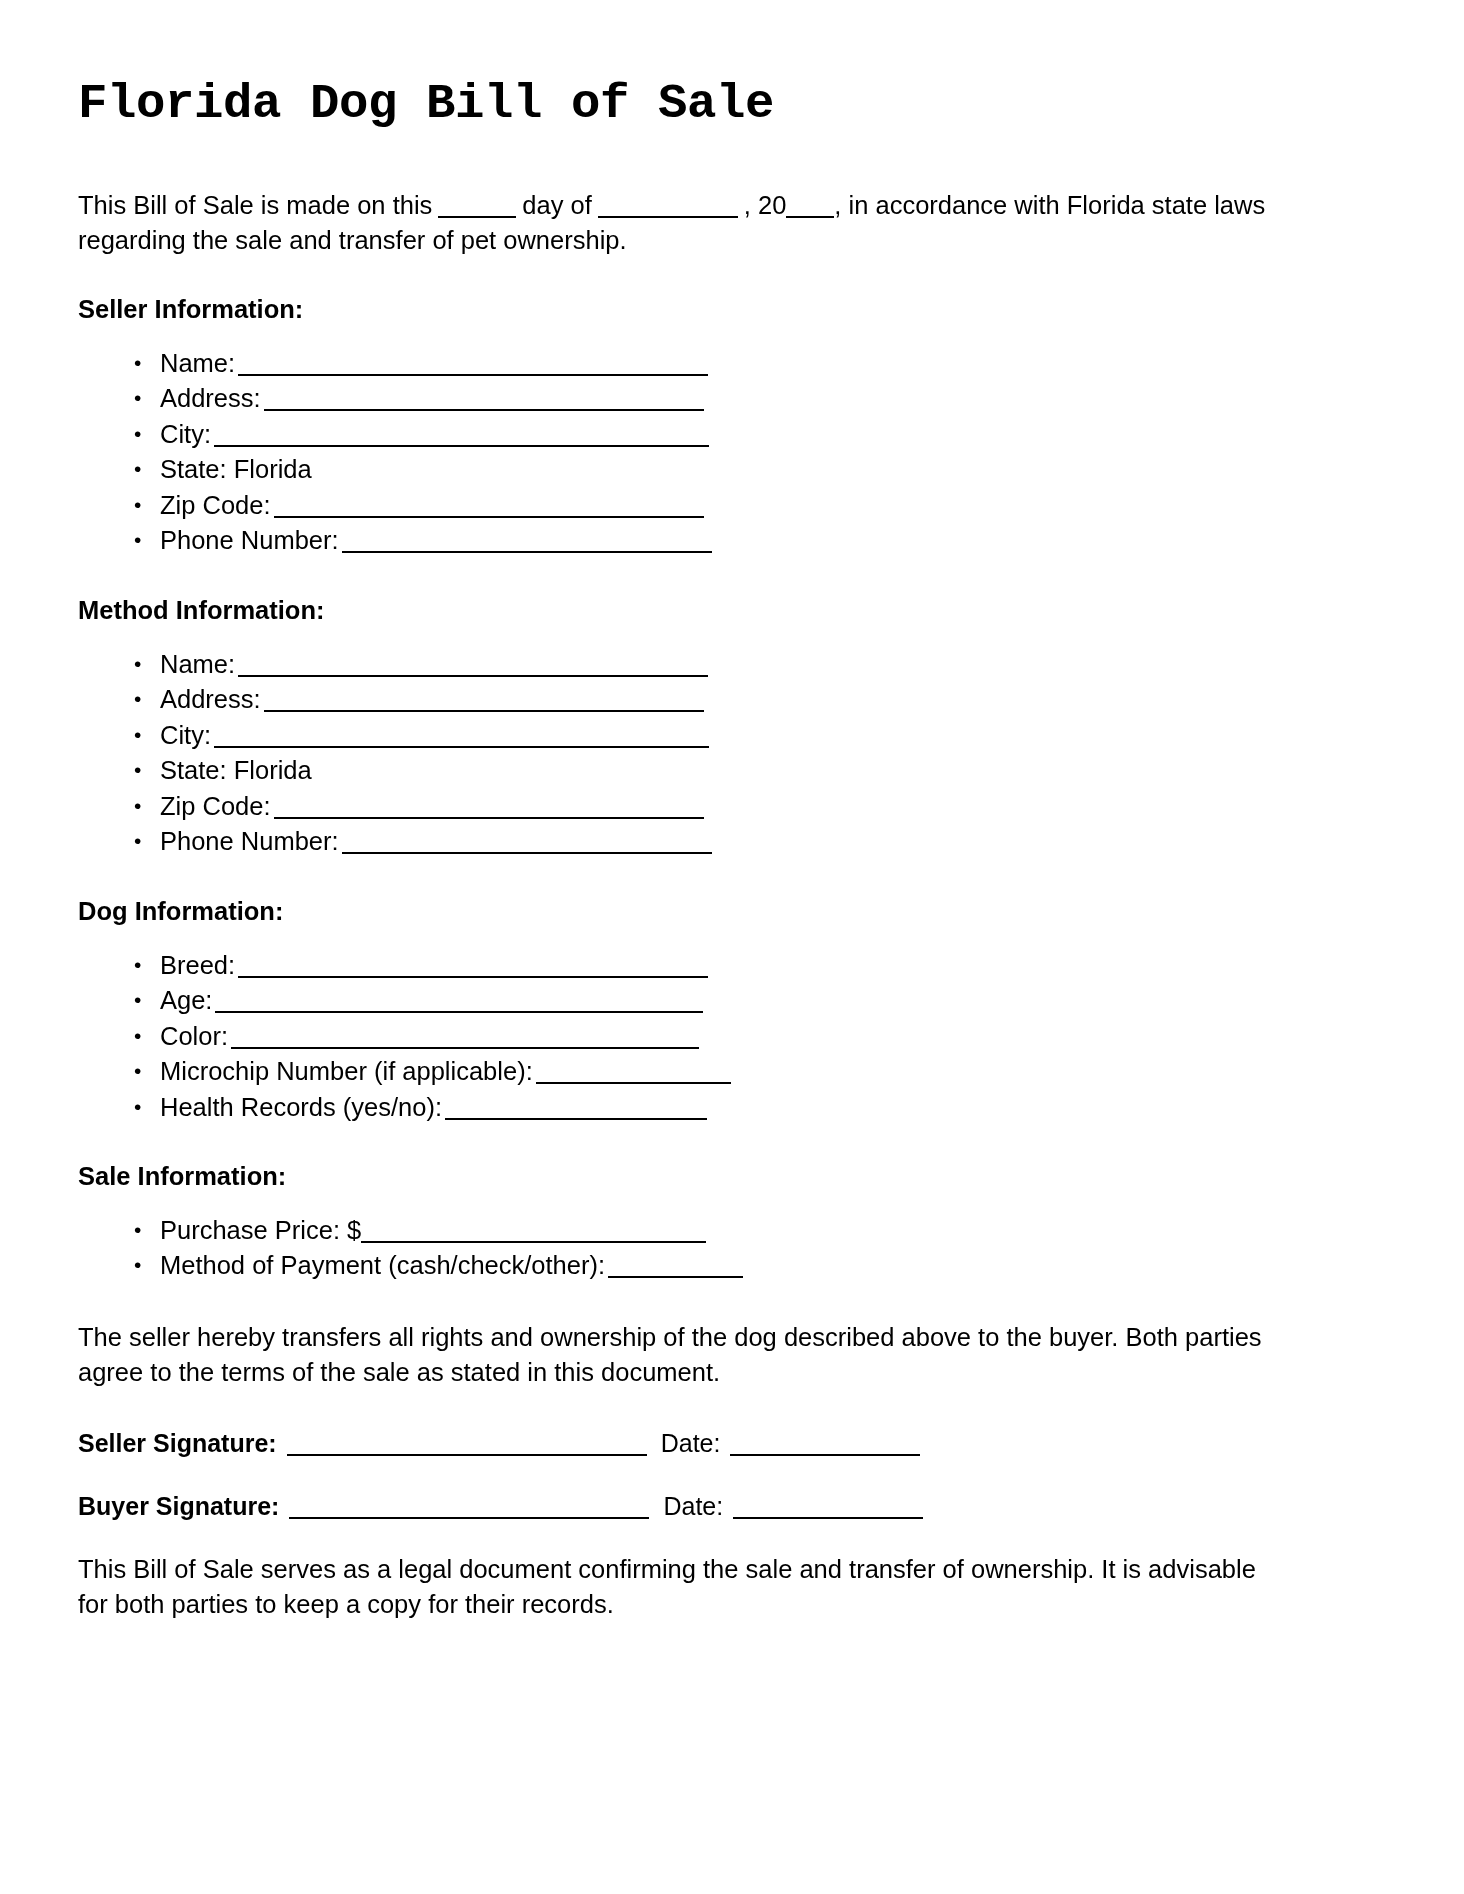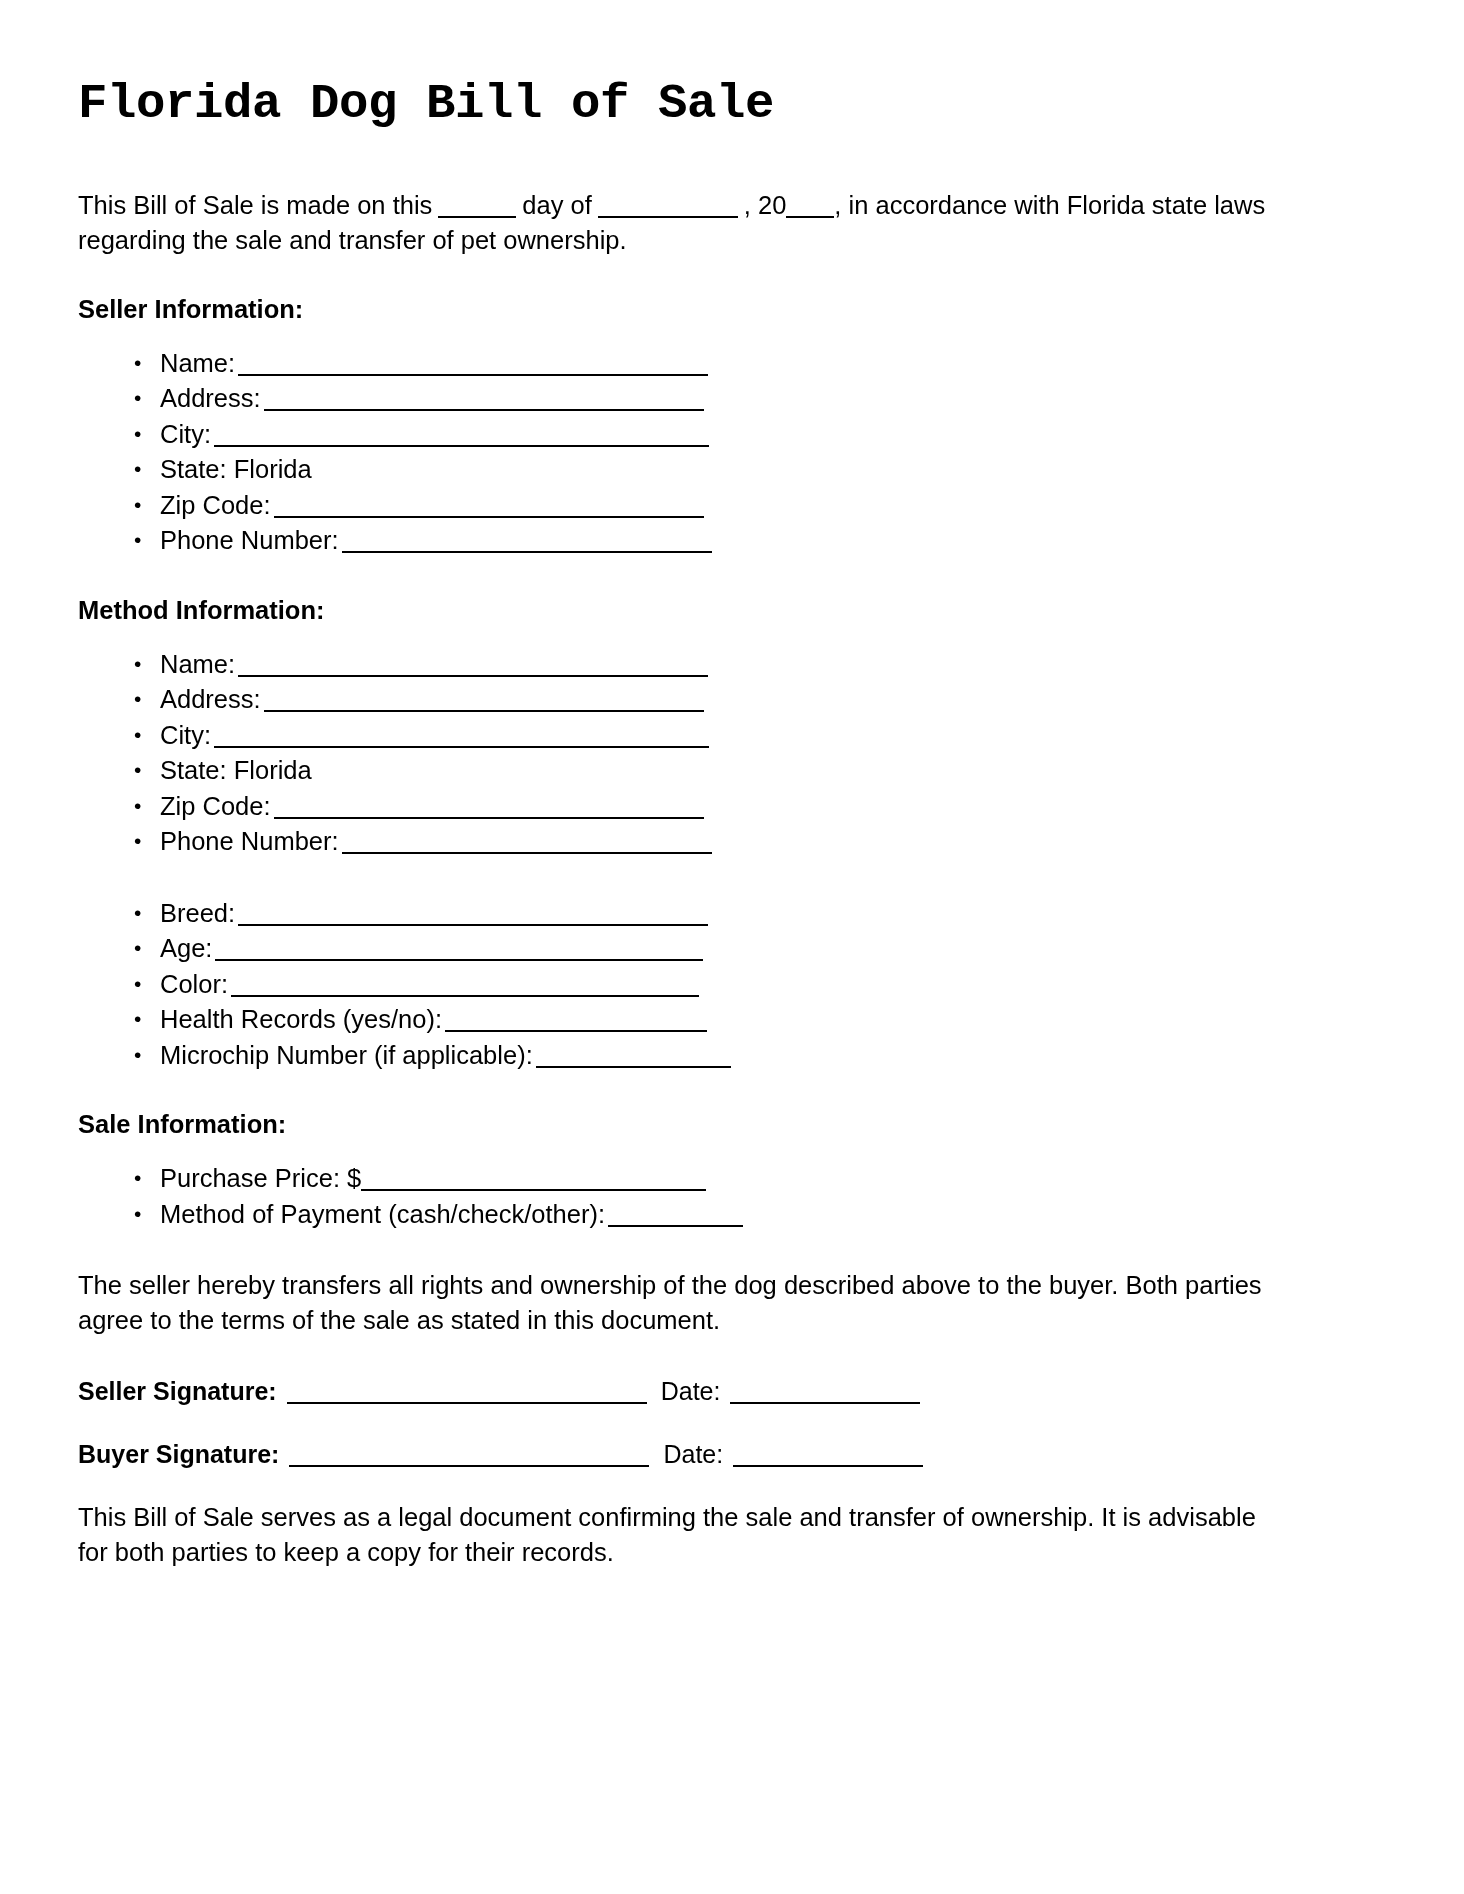--- a/index.html
+++ b/index.html
@@ -134,26 +134,27 @@
     <h2 class="section-head">Method Information:</h2>
     <ul class="fields">
       <li><span>Name:</span><span class="blank" style="width:470px;"></span></li>
       <li><span>Address:</span><span class="blank" style="width:440px;"></span></li>
       <li><span>City:</span><span class="blank" style="width:495px;"></span></li>
       <li><span>State:</span>&nbsp;<span>Florida</span></li>
       <li><span>Zip Code:</span><span class="blank" style="width:430px;"></span></li>
       <li><span>Phone Number:</span><span class="blank" style="width:370px;"></span></li>
     </ul>
 
+    <h2 class="section-head">Dog Information:</h2>
     <ul class="fields">
       <li><span>Breed:</span><span class="blank" style="width:470px;"></span></li>
       <li><span>Age:</span><span class="blank" style="width:488px;"></span></li>
       <li><span>Color:</span><span class="blank" style="width:468px;"></span></li>
+      <li><span>Microchip Number (if applicable):</span><span class="blank" style="width:195px;"></span></li>
       <li><span>Health Records (yes/no):</span><span class="blank" style="width:262px;"></span></li>
-      <li><span>Microchip Number (if applicable):</span><span class="blank" style="width:195px;"></span></li>
     </ul>
 
     <h2 class="section-head">Sale Information:</h2>
     <ul class="fields">
       <li><span>Purchase Price: $</span><span class="inline-blank" style="width:345px;"></span></li>
       <li><span>Method of Payment (cash/check/other):</span><span class="blank" style="width:135px;"></span></li>
     </ul>
 
     <p class="para transfer-para">The seller hereby transfers all rights and ownership of the dog described above to the buyer. Both parties agree to the terms of the sale as stated in this document.</p>
 

